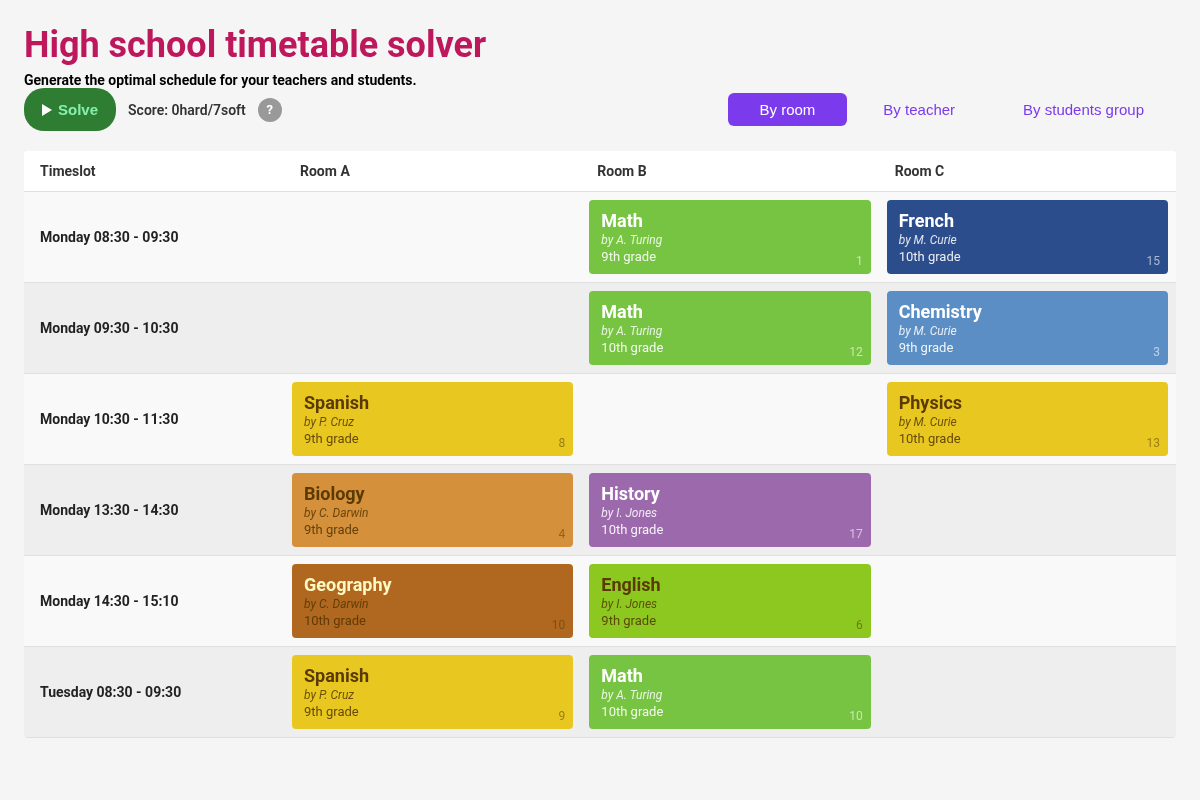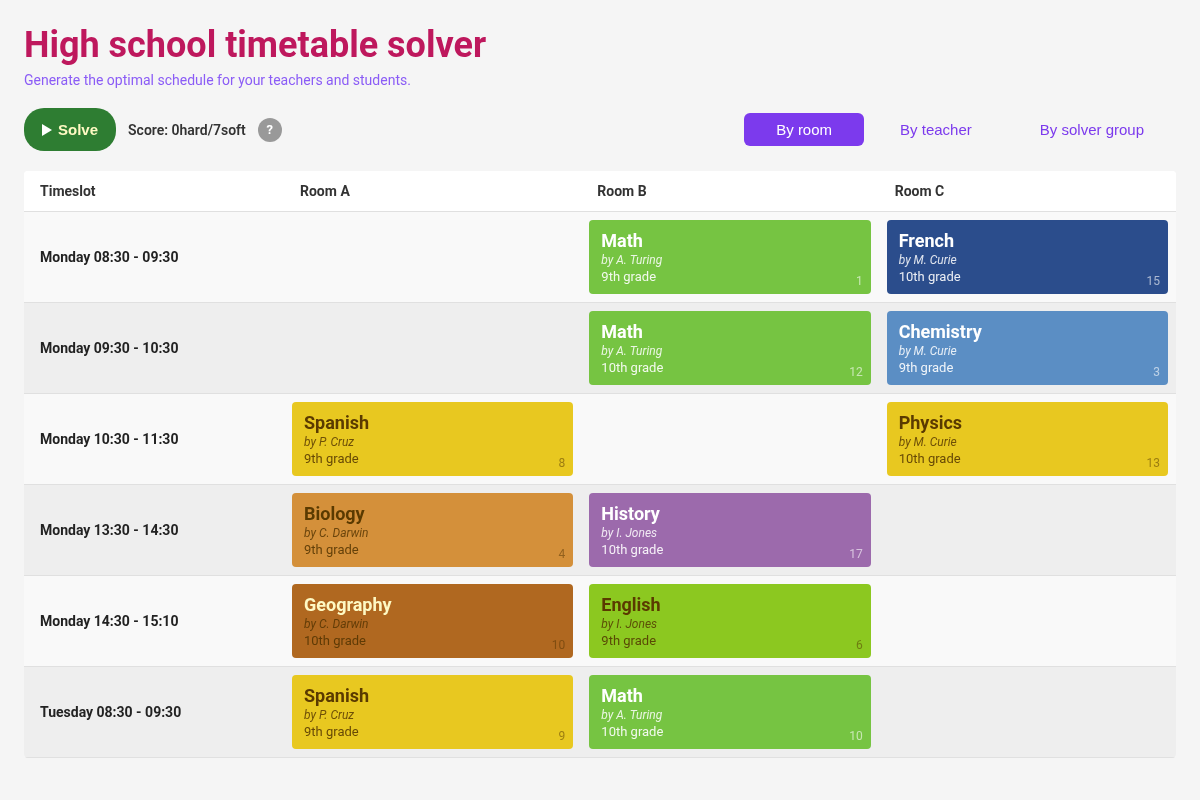--- a/index.html
+++ b/index.html
@@ -16,37 +16,37 @@
       background: #f5f5f5;
     }
     .page-title {
       font-size: 36px;
       font-weight: 700;
       color: #be185d;
       margin-bottom: 6px;
     }
     .page-subtitle {
       font-size: 14px;
-      color: #8b5cf6;
-      margin-bottom: 20px;
+      color: #000000;
+      font-weight: bold;
     }
     .toolbar {
       display: flex;
       align-items: center;
       justify-content: space-between;
       margin-bottom: 20px;
     }
     .toolbar-left {
       display: flex;
       align-items: center;
       gap: 12px;
     }
     .solve-button {
       background: #2e7d32;
-      color: #fef9c3;
+      color: #86efac;
       border: none;
       border-radius: 20px;
       padding: 13px 18px;
       font-size: 15px;
       font-weight: 600;
       cursor: pointer;
       display: flex;
       align-items: center;
       gap: 6px;
     }
@@ -185,21 +185,21 @@
         <span>Solve</span>
       </button>
       <span class="score-label">Score: 0hard/7soft</span>
       <div class="help-icon">
         <span>?</span>
       </div>
     </div>
     <div class="view-tabs">
       <button class="view-tab active">By room</button>
       <button class="view-tab inactive">By teacher</button>
-      <button class="view-tab inactive">By solver group</button>
+      <button class="view-tab inactive">By students group</button>
     </div>
   </div>
 
   <div class="timetable">
     <div class="timetable-header">
       <div class="timetable-header-cell">Timeslot</div>
       <div class="timetable-header-cell">Room A</div>
       <div class="timetable-header-cell">Room B</div>
       <div class="timetable-header-cell">Room C</div>
     </div>

